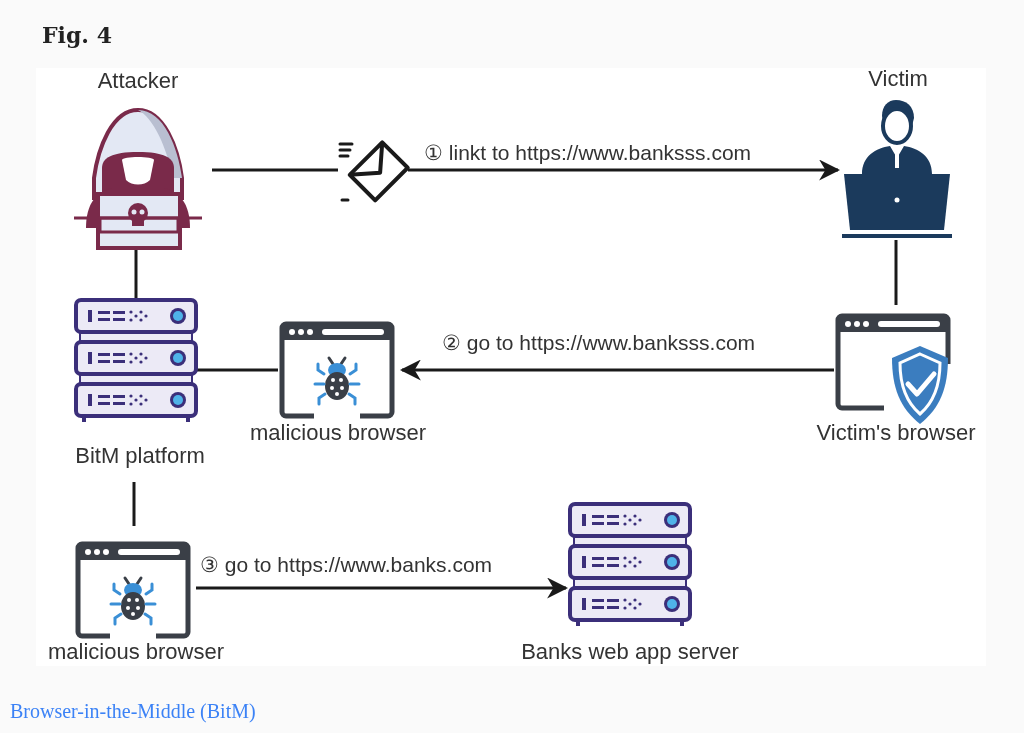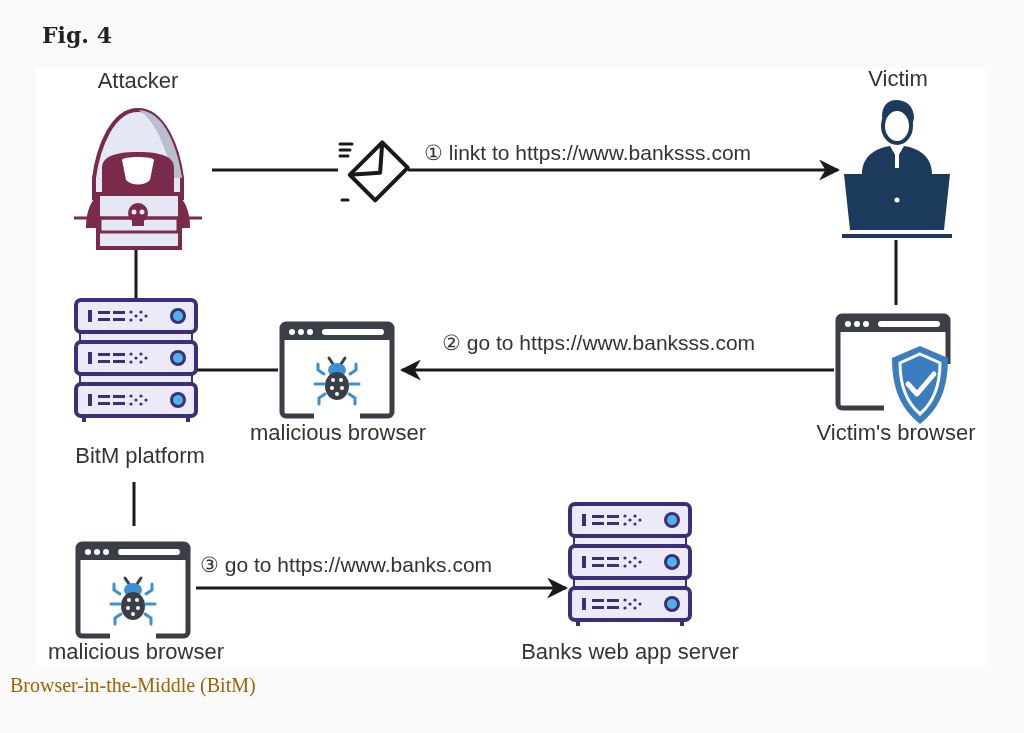--- a/index.html
+++ b/index.html
@@ -8,22 +8,22 @@
     font-family: "Liberation Sans", sans-serif;
   }
   .fig-title {
     position: absolute; left: 10px; top: 22px;
     font-family: "DejaVu Serif", serif; font-weight: bold; font-size: 22px; color: #222; margin-left: 32px;
   }
   .panel {
     position: absolute; left: 36px; top: 68px; width: 950px; height: 598px; background: #ffffff;
   }
   .caption {
-    position: absolute; left: 10px; top: 674px;
-    font-family: "Liberation Serif", serif; font-size: 20px; color: #a16207;
+    position: absolute; left: 10px; top: 700px;
+    font-family: "Liberation Serif", serif; font-size: 20px; color: #3b82f6;
   }
   svg.diagram { position: absolute; left: 0; top: 0; }
   .lbl { font-family: "Liberation Sans", sans-serif; font-size: 22px; fill: #333; }
   .edge-lbl { font-family: "Liberation Sans", sans-serif; font-size: 21px; fill: #333; }
 </style>
 </head>
 <body>
 
 <div class="fig-title">Fig. 4</div>
 <div class="panel"></div>

